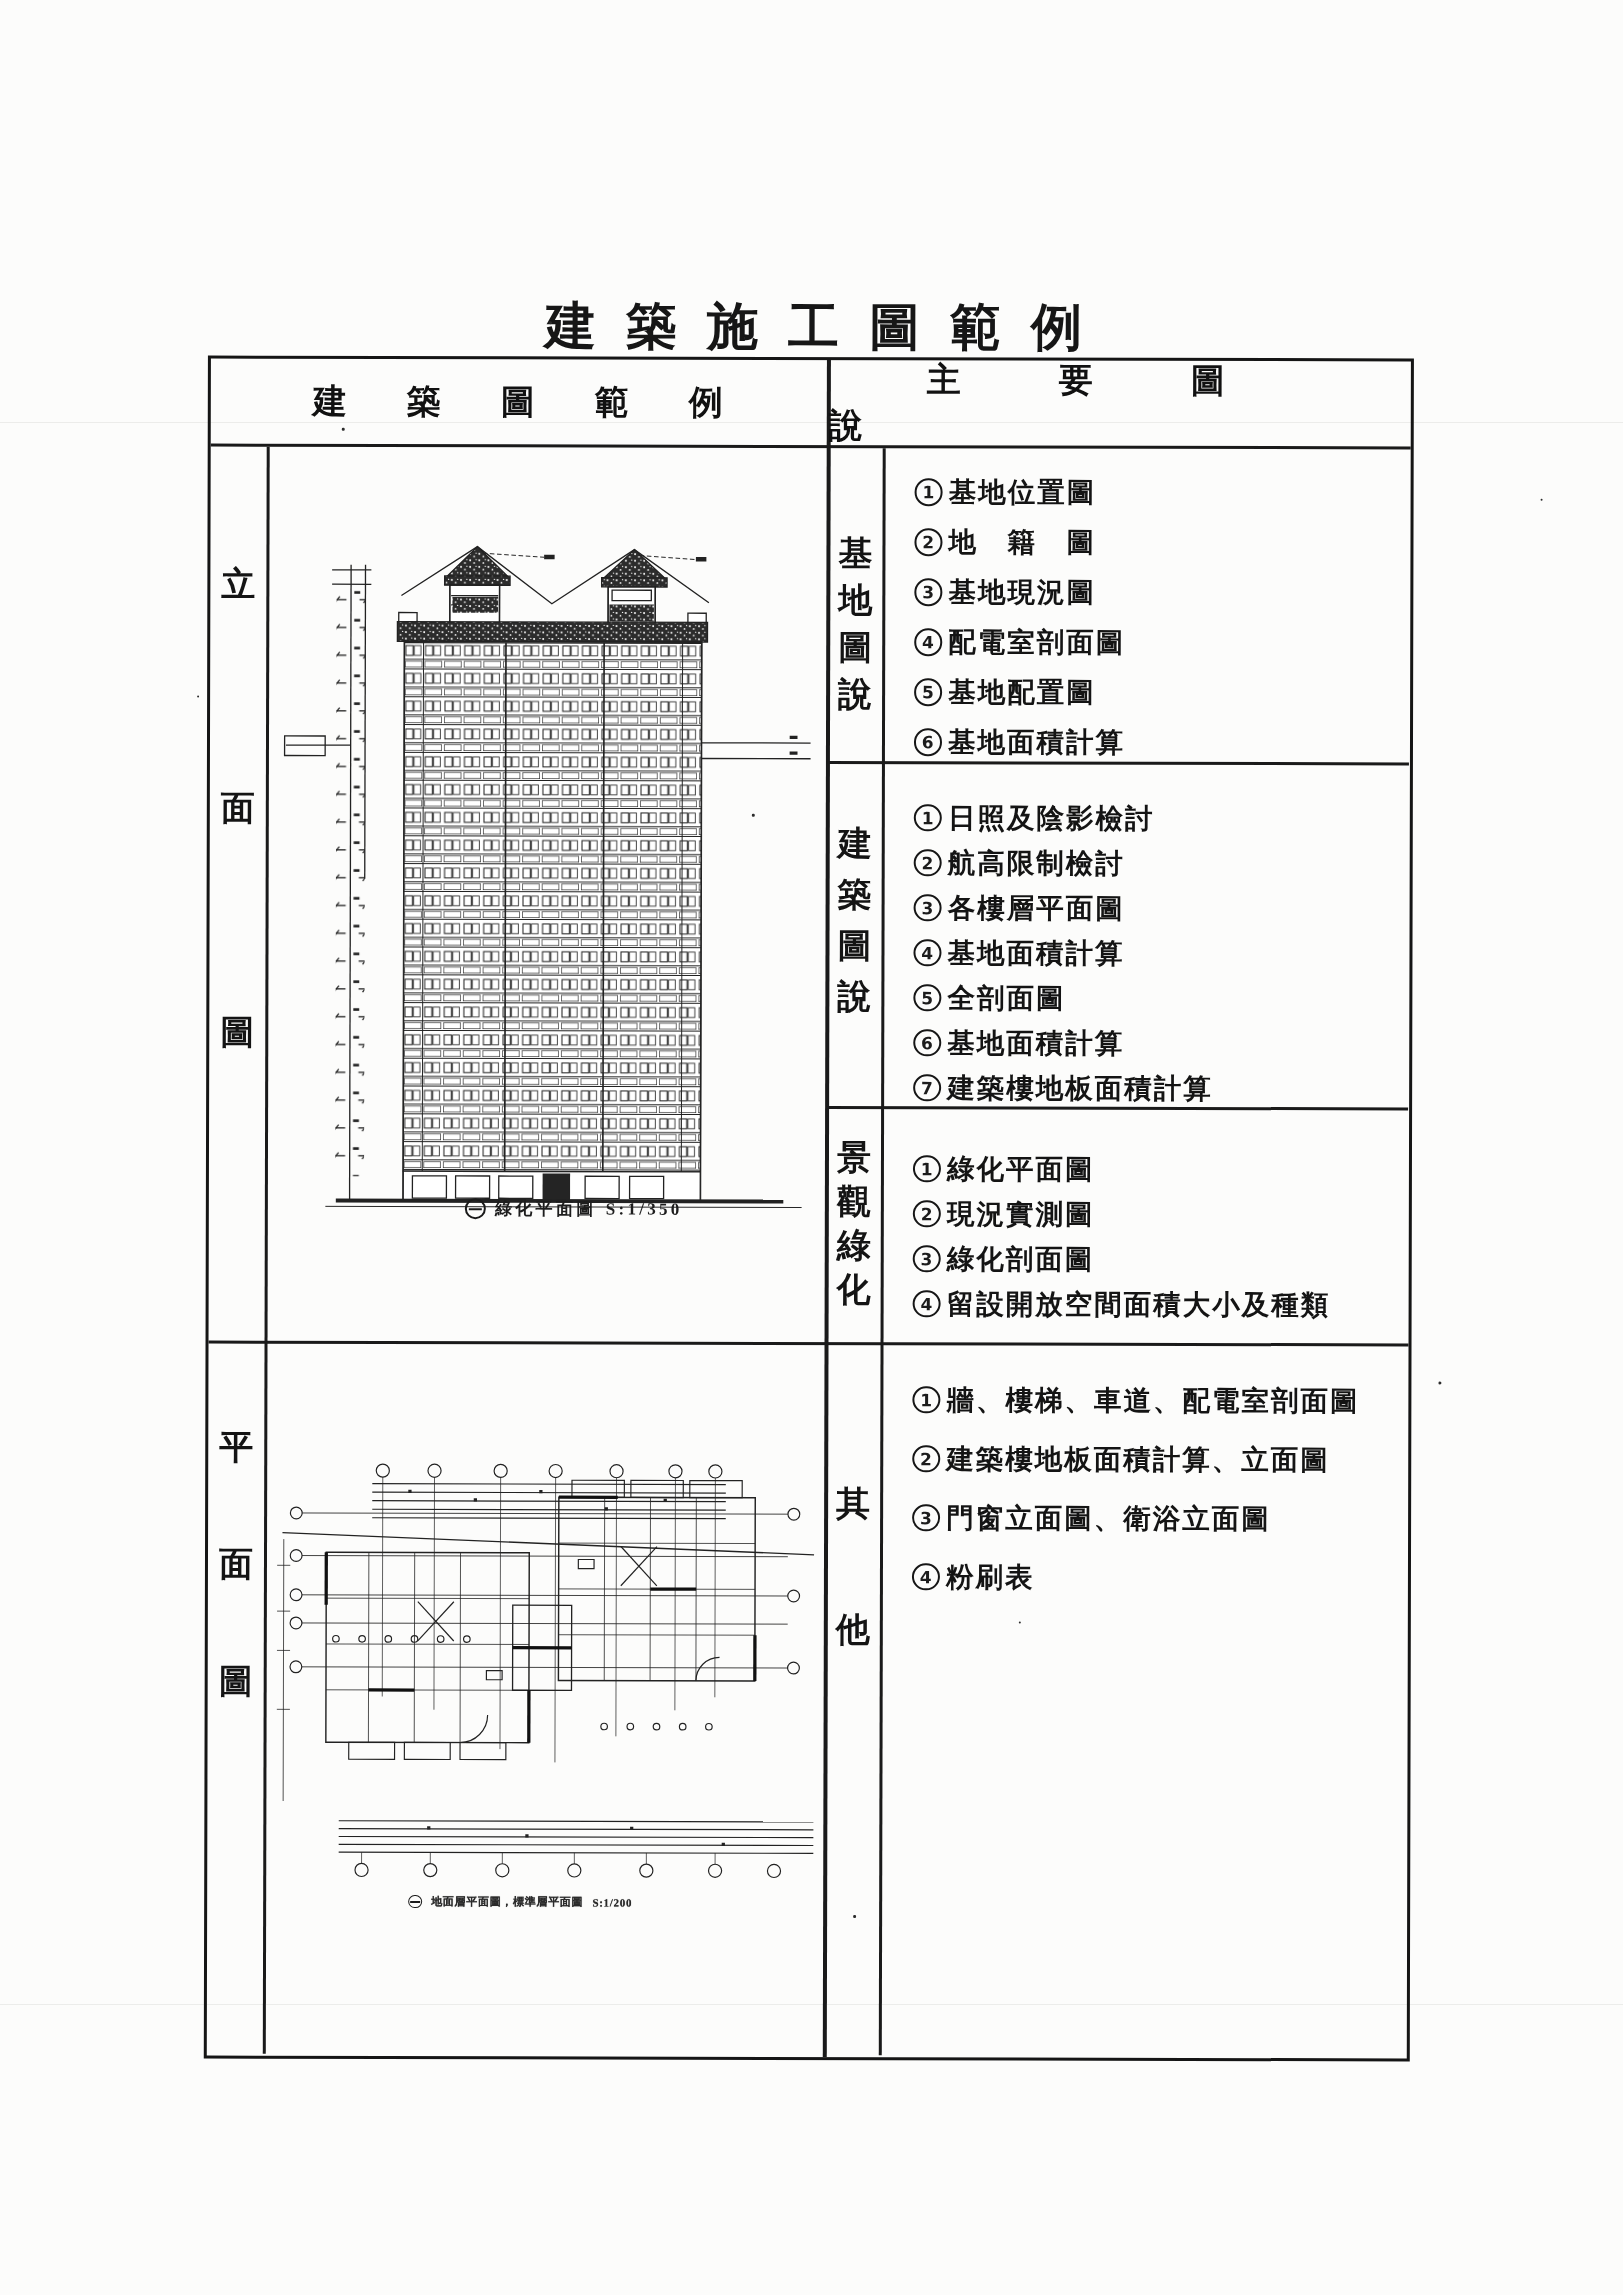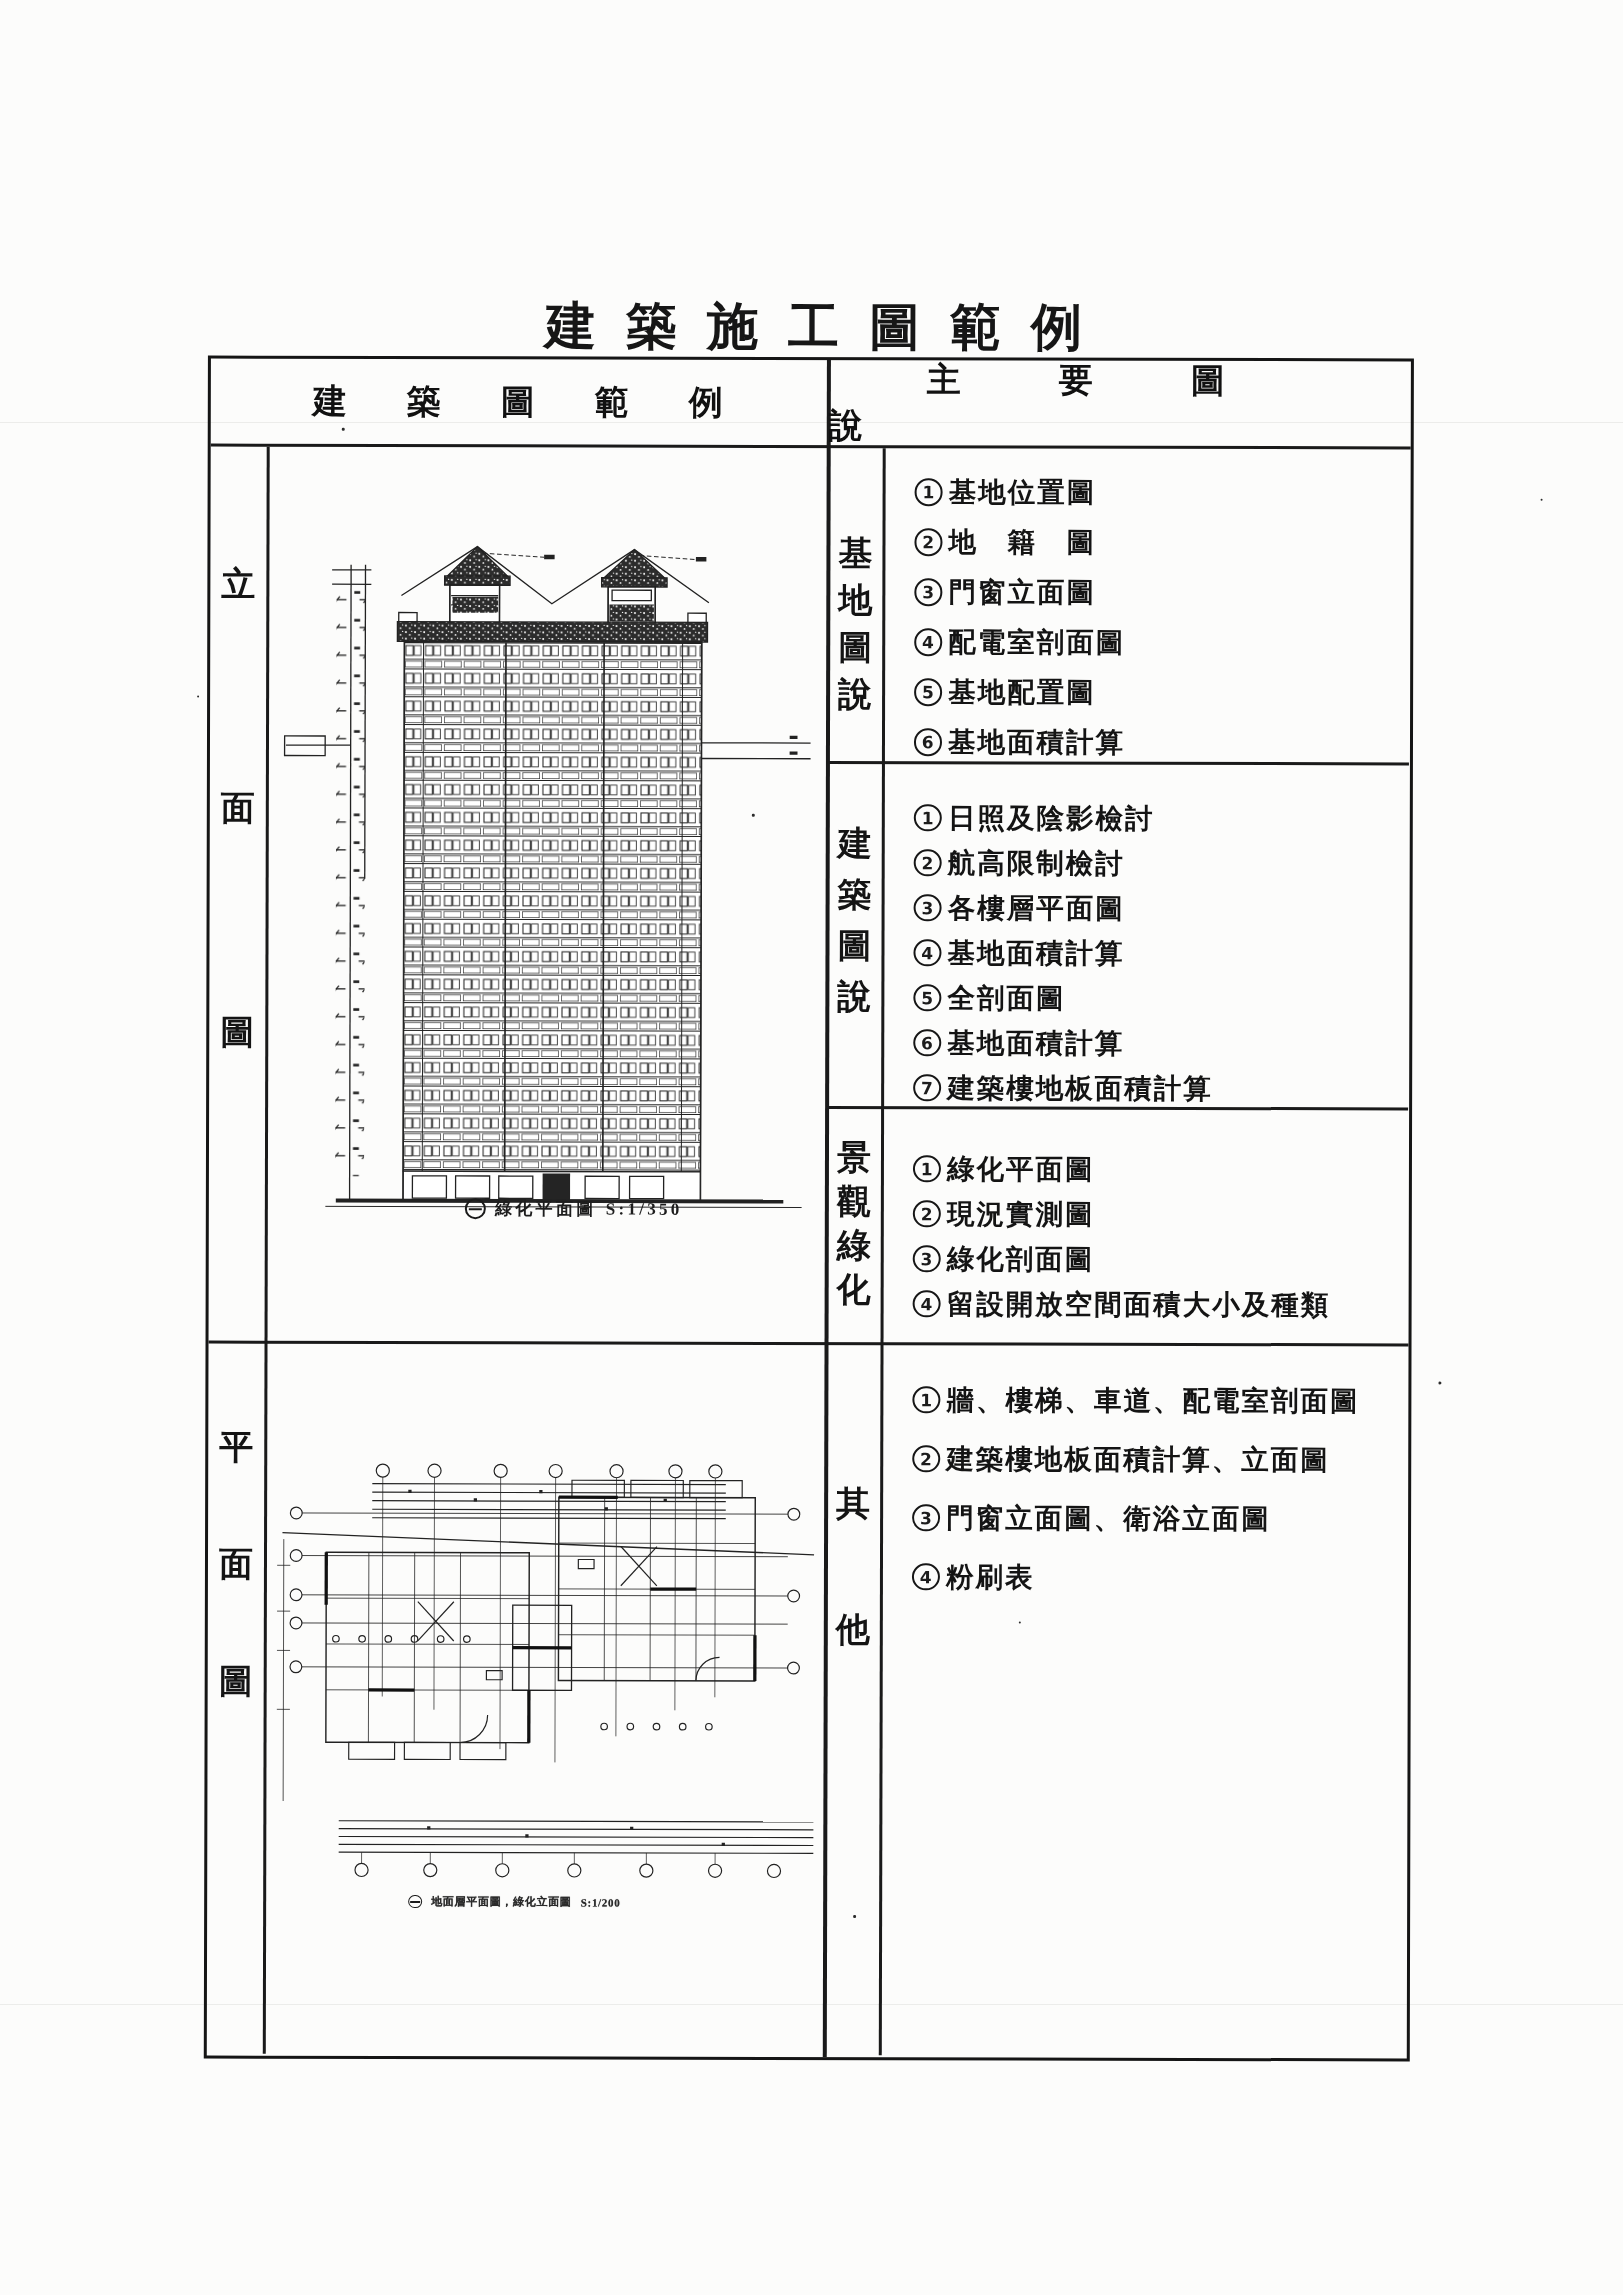--- a/index.html
+++ b/index.html
@@ -301,21 +301,21 @@
             <line x1="150" y1="795" x2="150" y2="778" stroke-width="1.1"></line>
               <line x1="255" y1="795" x2="255" y2="778" stroke-width="1.1"></line>
             <line x1="365" y1="795" x2="365" y2="778" stroke-width="1.1"></line>
               <line x1="475" y1="795" x2="475" y2="778" stroke-width="1.1"></line>
             <line x1="585" y1="795" x2="585" y2="778" stroke-width="1.1"></line>
               <line x1="690" y1="795" x2="690" y2="778" stroke-width="1.1"></line>
           </g>
         </svg>
         <div class="cap cap2" style="left:145px;top:551px">
           <span class="sym sym2"></span>
-          <span>地面層平面圖，綠化立面圖</span>
+          <span>地面層平面圖，標準層平面圖</span>
           <span>S:1/200</span>
         </div>
       </div>
 
       <div id="right-sections">
           <div class="vlab" style="left: 618px; top: 88px; width: 54px; height: 313px; gap: 13px; box-sizing: border-box; justify-content: center; transform: translateY(19.6px);">
             <span>基</span>
             <span>地</span>
             <span>圖</span>
             <span>說</span>
@@ -324,21 +324,21 @@
             <div class="item" style="height: 50px;">
               <span class="cnum">1</span>
               <span class="itxt">基地位置圖</span>
             </div>
             <div class="item" style="height: 50px;">
               <span class="cnum">2</span>
               <span class="itxt">地　籍　圖</span>
             </div>
             <div class="item" style="height: 50px;">
               <span class="cnum">3</span>
-              <span class="itxt">門窗立面圖</span>
+              <span class="itxt">基地現況圖</span>
             </div>
             <div class="item" style="height: 50px;">
               <span class="cnum">4</span>
               <span class="itxt">配電室剖面圖</span>
             </div>
             <div class="item" style="height: 50px;">
               <span class="cnum">5</span>
               <span class="itxt">基地配置圖</span>
             </div>
             <div class="item" style="height: 50px;">

